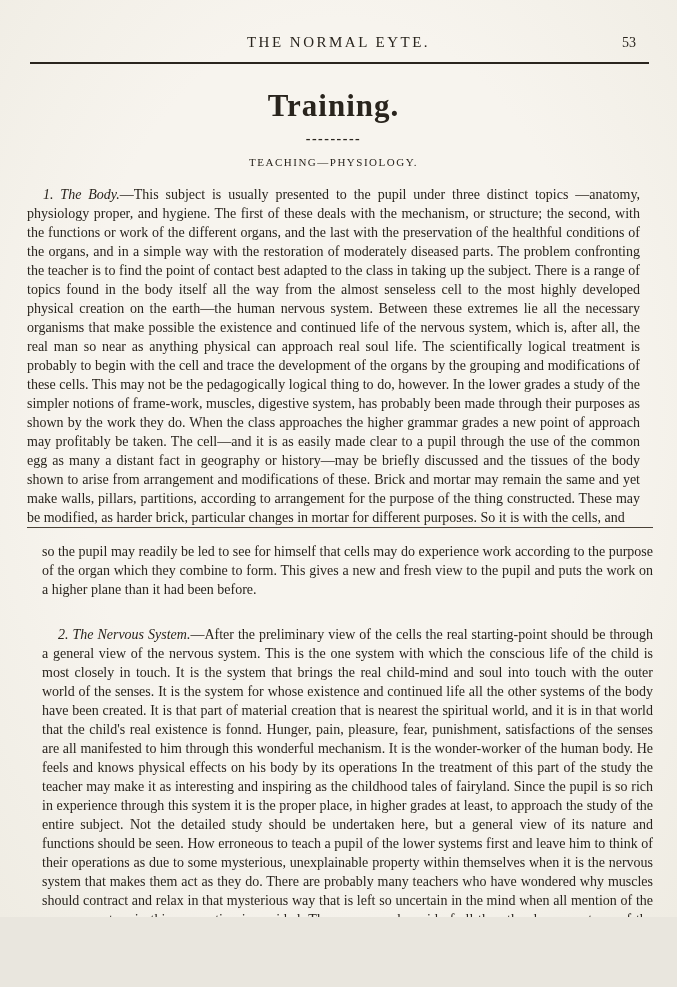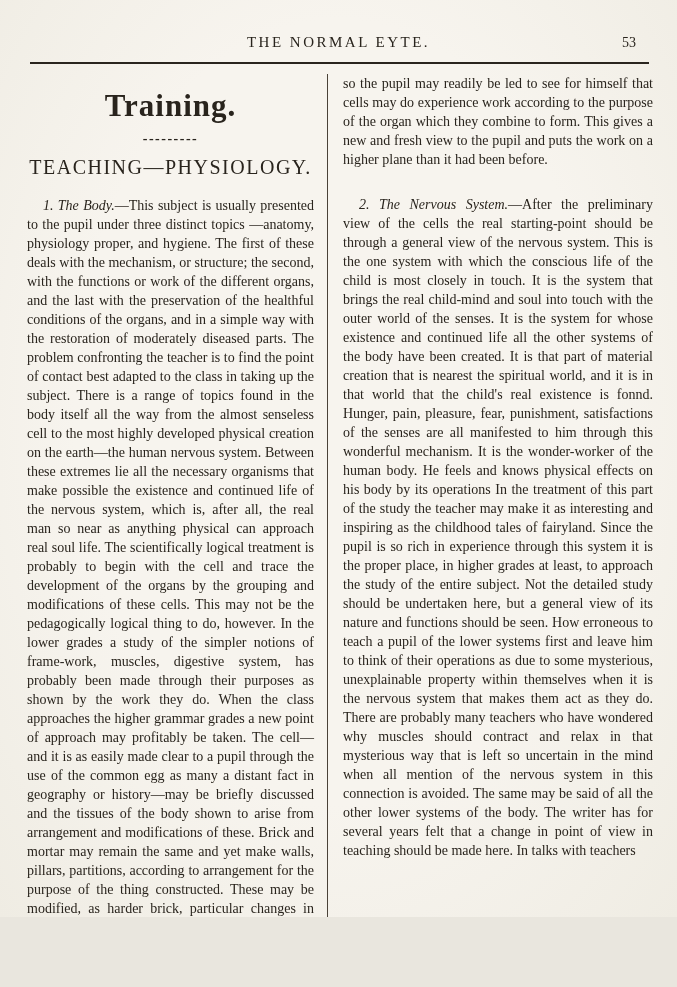--- a/index.html
+++ b/index.html
@@ -42,20 +42,21 @@
     height: 2px;
     background: #2a251e;
     margin: 4px 28px 0 30px;
   }
   .columns {
     display: flex;
     align-items: stretch;
     padding: 10px 24px 0 27px;
     height: 900px;
     box-sizing: border-box;
+    flex-direction: column;
   }
   .col {
     box-sizing: border-box;
   }
   .col-left {
     flex: 0 0 300px;
     padding-right: 13px;
   }
   .divider {
     flex: 0 0 1px;
@@ -76,21 +77,21 @@
   .ornament {
     text-align: center;
     font-weight: bold;
     font-size: 14px;
     letter-spacing: 1.5px;
     line-height: 14px;
     margin: 8px 0 6px 0;
   }
   .subheading {
     text-align: center;
-    font-size: 20px;
+    font-size: 11px;
     font-weight: normal;
     letter-spacing: 1.5px;
     margin: 10px 0 17px 0;
   }
   .body-para {
     font-size: 14px;
     line-height: 19px;
     text-align: justify;
     margin: 0;
   }

